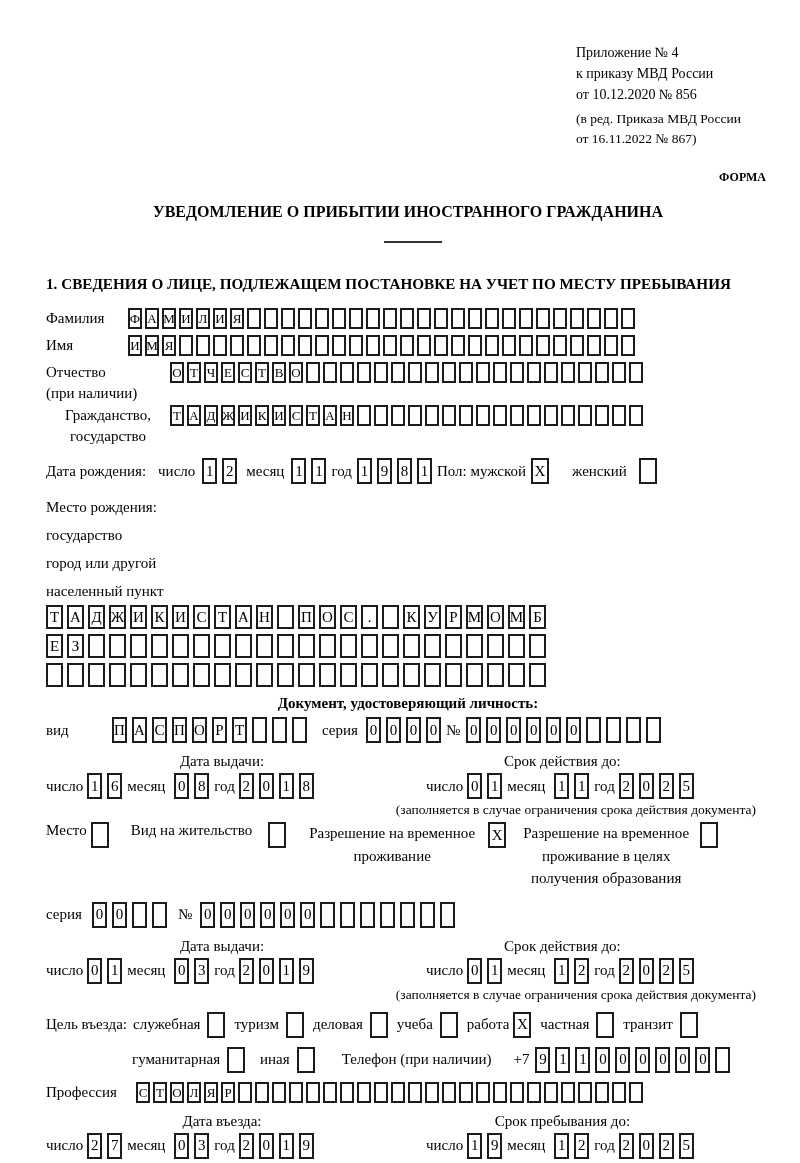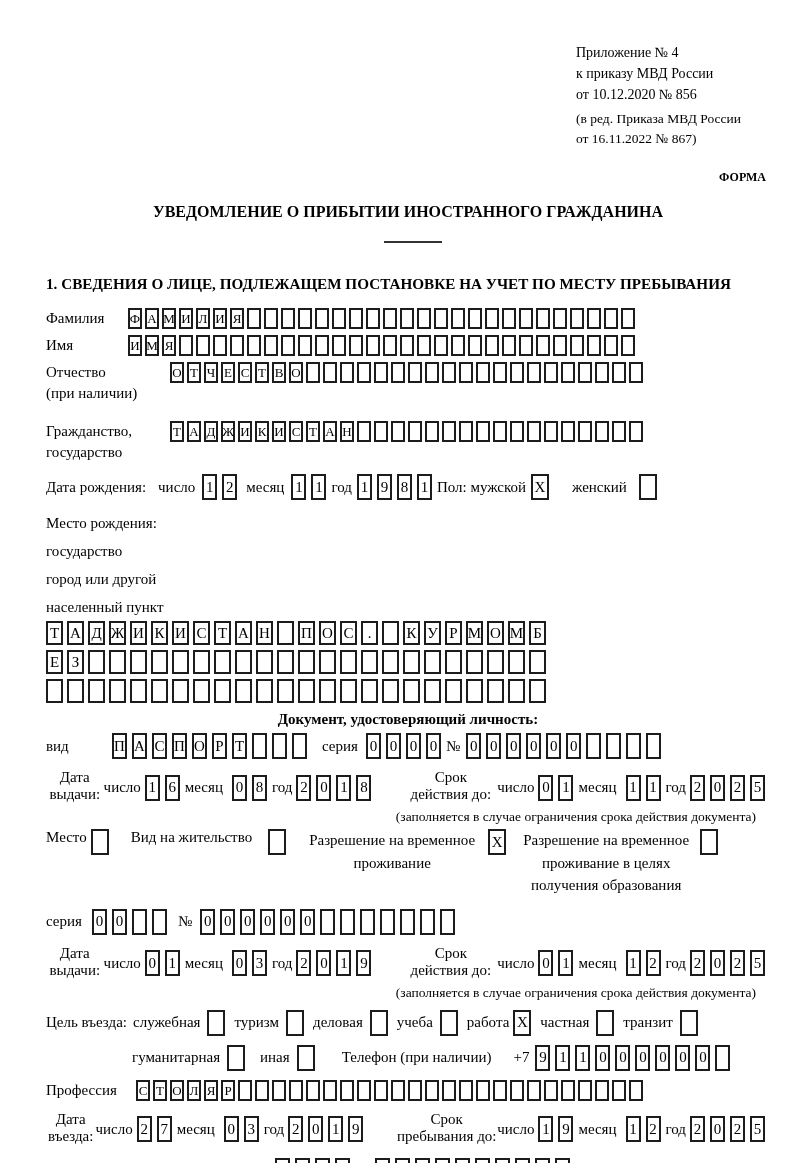--- a/index.html
+++ b/index.html
@@ -28,21 +28,21 @@
   .forma { text-align:right; font-weight:bold; font-size:12px; margin-top:20px; padding-right:4px; }
   
   .title { text-align:center; font-weight:bold; font-size:16px; line-height:1.65; margin-top:14px; }
   .blank-line { display:inline-block; width:58px; border-bottom:2px solid #333; height:14px; margin-left:10px; }
   .sec-head { font-weight:bold; font-size:15.2px; margin-top:24px; }
   
   .lblcol { flex:none; line-height:1.4; }
   .top { align-items:flex-start; }
   
   .date-pair { display:flex; margin-top:10px; }
-  .date-group { display:flex; flex-direction:row; }
+  .date-group { display:flex; flex-direction:column; }
   .date-group .dh { text-align:center; margin-bottom:3px; }
   .date-row { display:flex; align-items:center; }
   .note { font-size:13.5px; text-align:right; margin-top:3px; padding-right:14px; }
   .doc-head { text-align:center; font-weight:bold; margin-top:8px; }
   .cb-item { display:flex; align-items:center; margin-right:9px; }
   .cb-item .cells { margin-left:7px; }
   .permits { display:flex; align-items:flex-start; margin-top:10px; }
   .permits .pl { text-align:center; line-height:1.5; }
 </style>
 </head>
@@ -172,21 +172,21 @@
         <span class="cell"></span>
         <span class="cell"></span>
         <span class="cell"></span>
         <span class="cell"></span>
         <span class="cell"></span>
         <span class="cell"></span>
         <span class="cell"></span>
       </span>
   </div>
 
-  <div class="frow top" style="margin-top:17px;">
+  <div class="frow top" style="margin-top:1px;text-align:center;">
     <span class="lblcol" style="width:124px;">
       <div>Гражданство,</div>
       <div>государство</div>
     </span>
     <span class="cells">
         <span class="cell">Т</span>
         <span class="cell">А</span>
         <span class="cell">Д</span>
         <span class="cell">Ж</span>
         <span class="cell">И</span>

